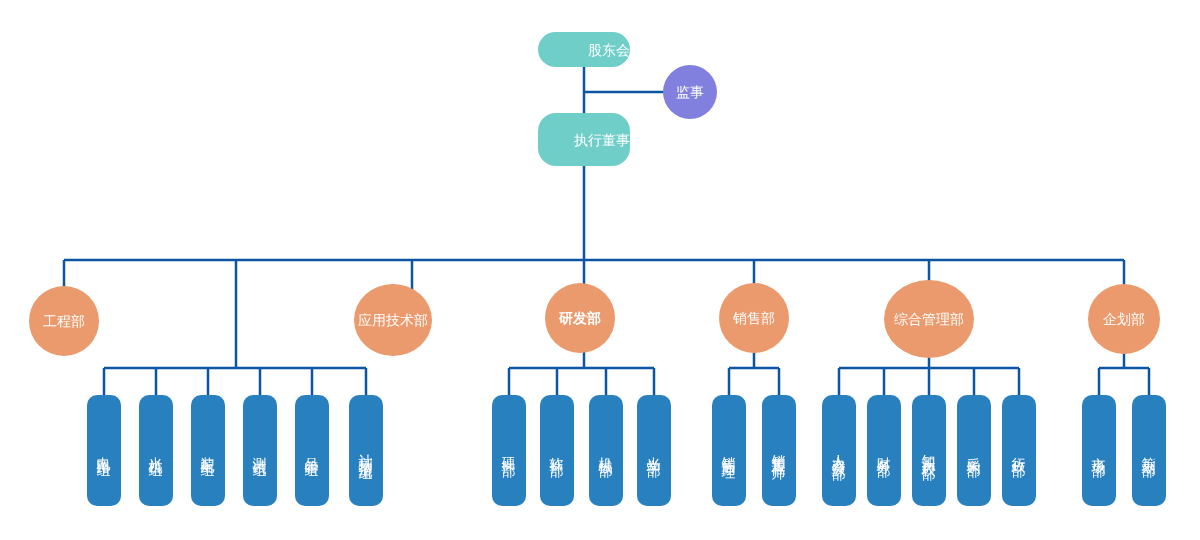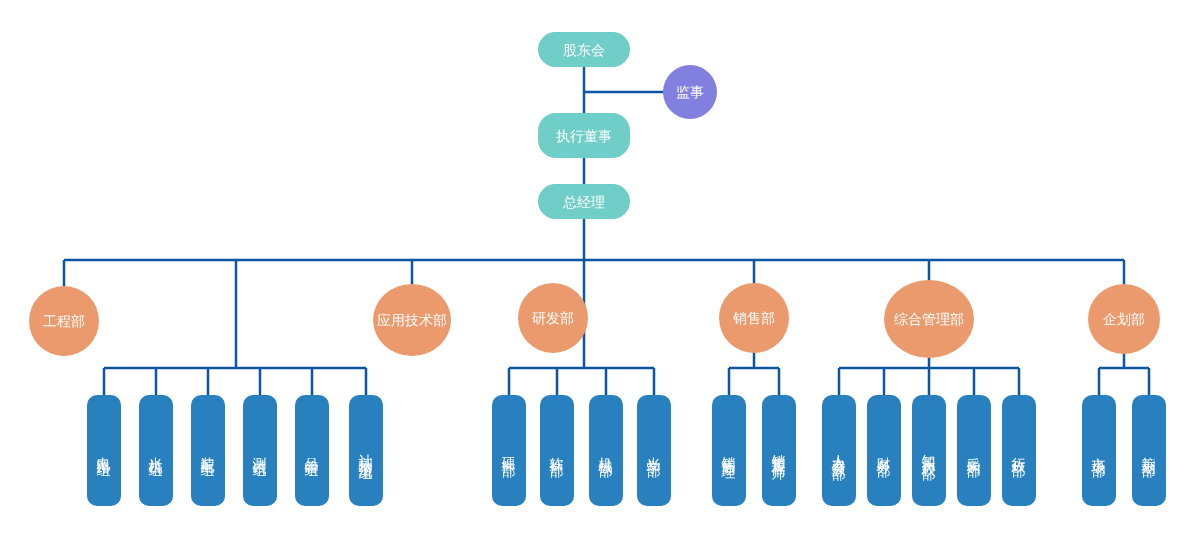--- a/index.html
+++ b/index.html
@@ -41,20 +41,21 @@
     color: var(--node-text);
     font-size: 14px;
     line-height: 1;
     white-space: nowrap;
     text-align: center;
   }
 
   .pill {
     background: var(--teal);
     border-radius: 18px;
+    justify-content: flex-end;
   }
 
   .circle-purple {
     background: var(--purple);
     border-radius: 50%;
   }
 
   .circle-orange {
     background: var(--orange);
     border-radius: 50%;
@@ -102,38 +103,35 @@
   </svg>
 
   <div class="node pill" style="left:538px; top:32px; width:92px; height:35px;">
     <span>股东会</span>
   </div>
 
   <div class="node circle-purple" style="left:663px; top:65px; width:54px; height:54px;">
     <span>监事</span>
   </div>
 
-  <div class="node pill" style="left:538px; top:113px; width:92px; height:45px;">
+  <div class="node pill" style="left:538px; top:113px; width:92px; height:53px;">
     <span>执行董事</span>
   </div>
 
-  <div class="node pill" style="left:538px; top:184px; width:92px; height:35px;">
-    <span>总经理</span>
-  </div>
 
   <div class="node circle-orange" style="left:29px; top:286px; width:70px; height:70px;">
     <span>工程部</span>
   </div>
 
 
-  <div class="node circle-orange" style="left:373px; top:284px; width:78px; height:72px;align-items:center;">
+  <div class="node circle-orange" style="left:354px; top:284px; width:78px; height:72px;align-items:center;">
     <span>应用技术部</span>
   </div>
 
-  <div class="node circle-orange" style="left:518px; top:283px; width:70px; height:70px;">
+  <div class="node circle-orange" style="left:545px; top:283px; width:70px; height:70px;font-weight:bold;">
     <span>研发部</span>
   </div>
 
   <div class="node circle-orange" style="left:719px; top:283px; width:70px; height:70px;text-align:right;">
     <span>销售部</span>
   </div>
 
   <div class="node circle-orange" style="left:884px; top:280px; width:90px; height:78px;">
     <span>综合管理部</span>
   </div>

